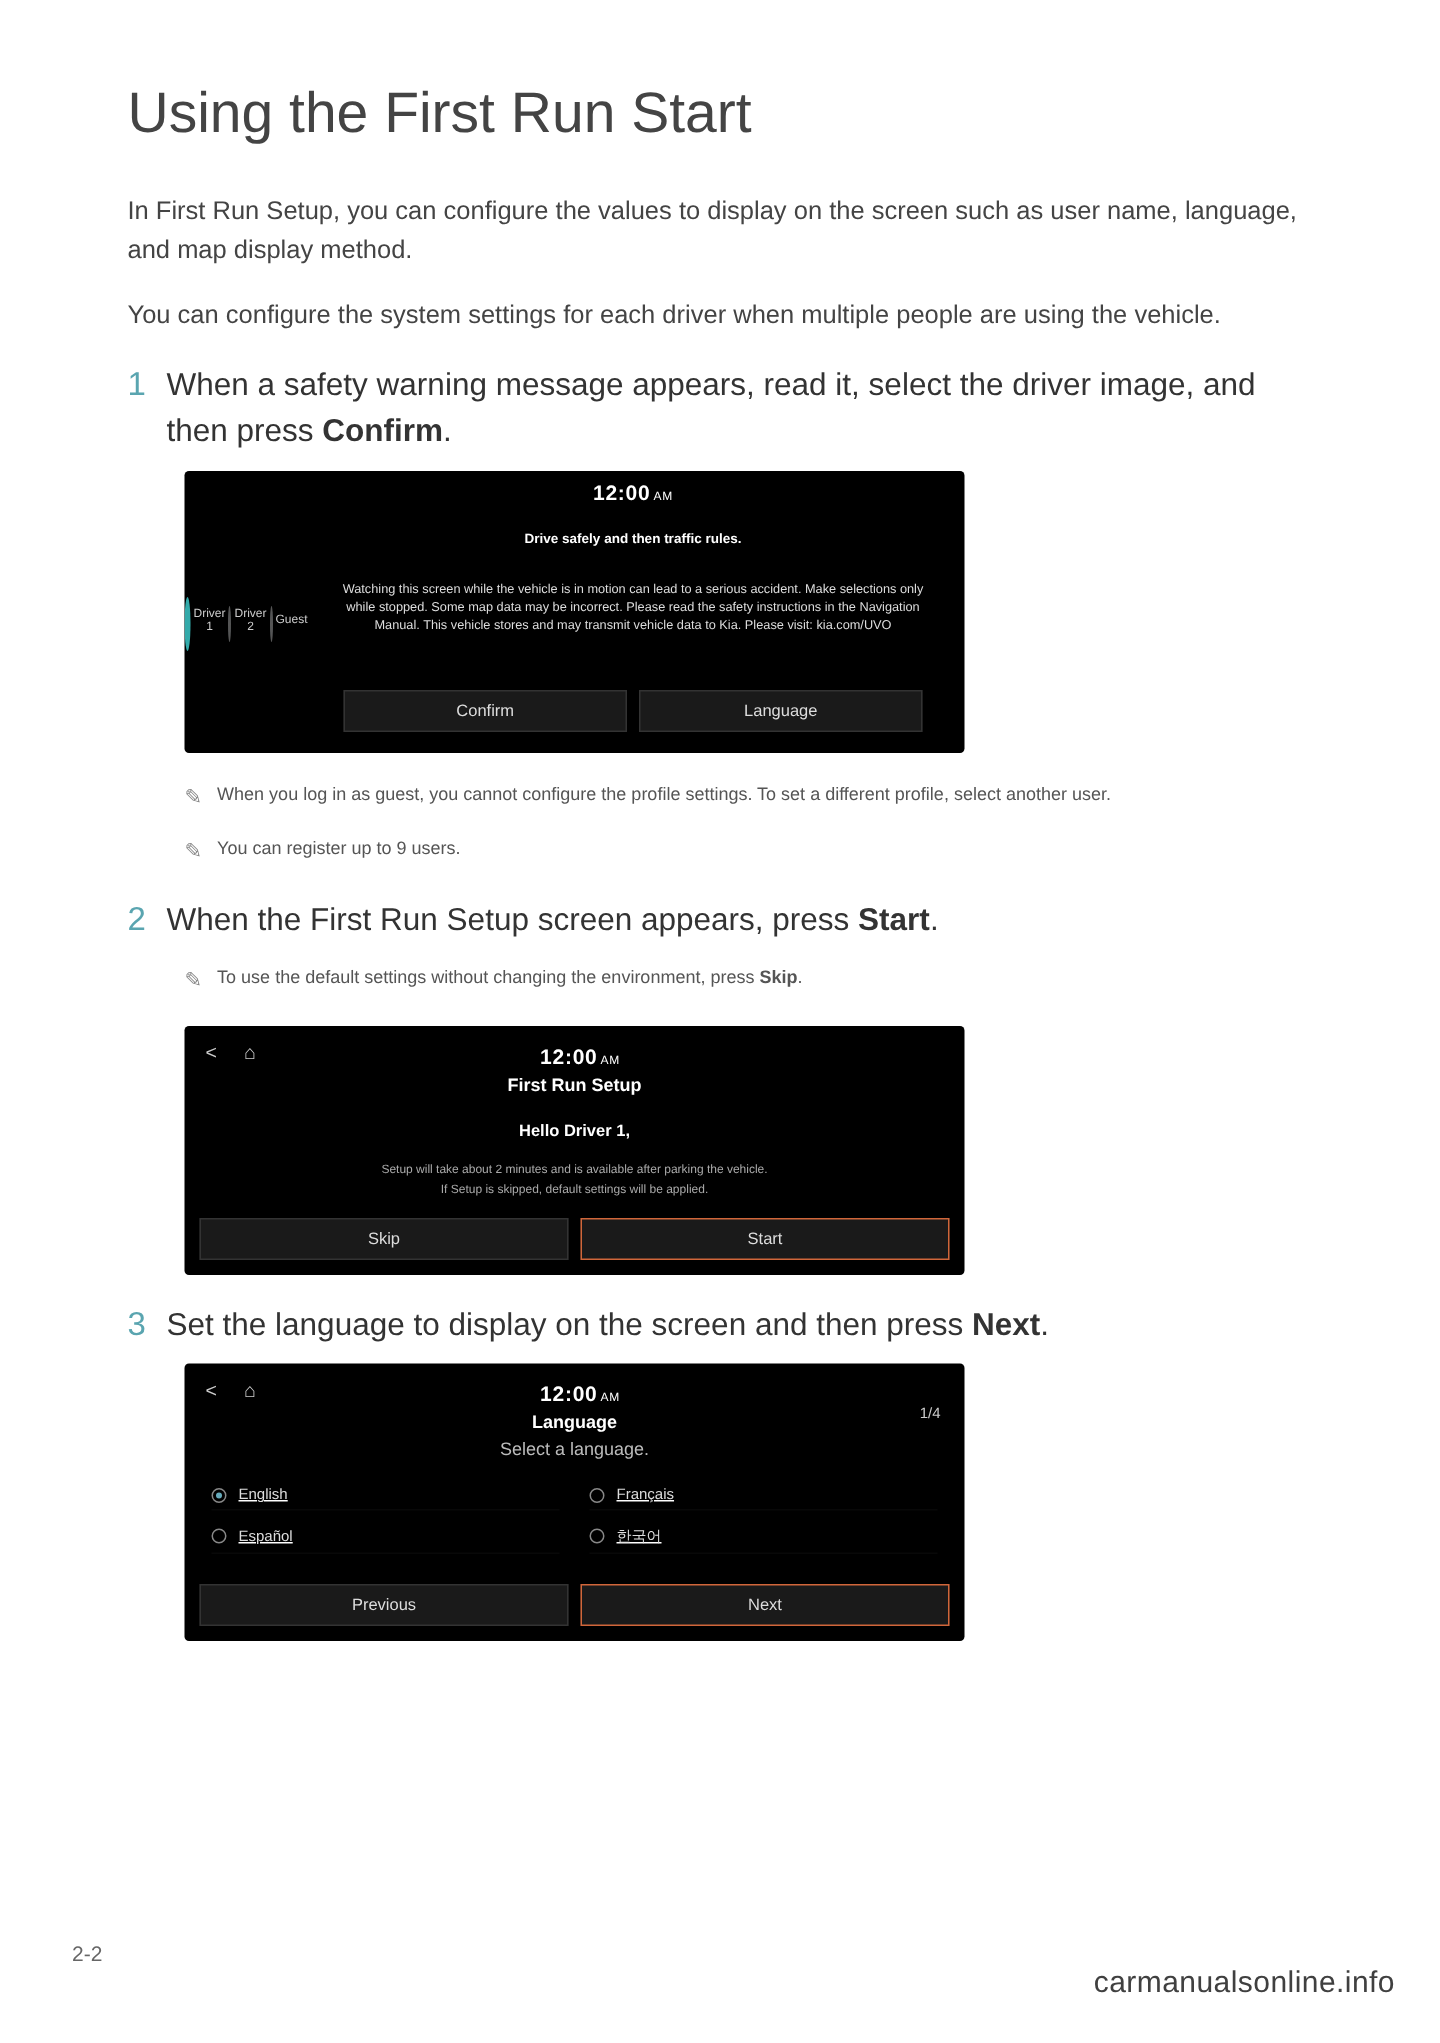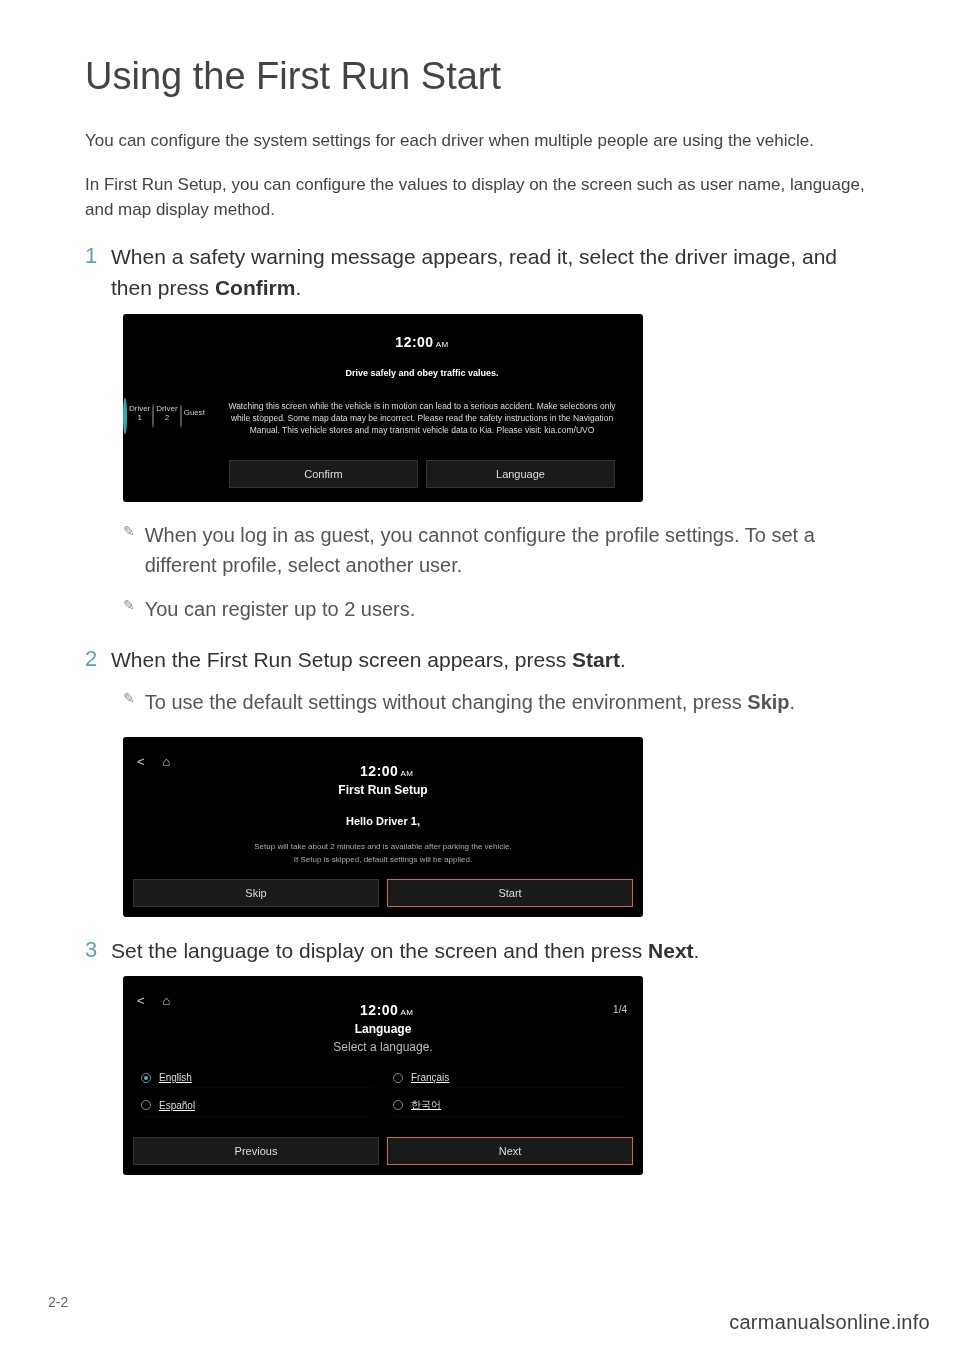--- a/index.html
+++ b/index.html
@@ -53,39 +53,39 @@
     gap: 10px;
     margin-bottom: 14px;
   }
   .note-icon {
     color: #888;
     font-size: 14px;
     line-height: 1.6;
     flex-shrink: 0;
   }
   .note-text {
-    font-size: 20px;
+    font-size: 12px;
     color: #555;
     line-height: 1.5;
   }
   .note-text b { font-weight: 700; }
 
   
   .screen {
     background: #000;
     color: #fff;
     border-radius: 3px;
     margin: 10px 0 18px 38px;
     width: 520px;
     font-family: Arial, sans-serif;
     overflow: hidden;
   }
   .clock-row {
     text-align: center;
-    padding-top: 20px;
+    padding-top: 6px;
     font-size: 14px;
     font-weight: 700;
     letter-spacing: 0.5px;
   }
   .clock-row .ampm { font-size: 8px; font-weight: 400; margin-left: 2px; }
   .sc-title {
     text-align: center;
     font-size: 12px;
     font-weight: 700;
     padding-top: 4px;
@@ -199,22 +199,22 @@
     letter-spacing: 0.3px;
   }
 
   .rel { position: relative; }
 </style>
 </head>
 <body>
 
 <div class="page">
   <h1>Using the First Run Start</h1>
+  <p class="intro">In First Run Setup, you can configure the values to display on the screen such as user name, language, and map display method.</p>
   <p class="intro">You can configure the system settings for each driver when multiple people are using the vehicle.</p>
-  <p class="intro">In First Run Setup, you can configure the values to display on the screen such as user name, language, and map display method.</p>
 
   <div class="step">
     <div class="step-num">1</div>
     <div class="step-text">
       <span>When a safety warning message appears, read it, select the driver image, and then press </span><b>Confirm</b><span>.</span>
     </div>
   </div>
 
   <div class="screen sc1">
     <div class="sc1-left">
@@ -222,38 +222,38 @@
       <div class="av-label">Driver 1</div>
       <div class="avatar small"></div>
       <div class="av-label">Driver 2</div>
       <div class="avatar small"></div>
       <div class="av-label">Guest</div>
     </div>
     <div class="sc1-right">
       <div class="clock-row">
         <span>12:00</span><span class="ampm">AM</span>
       </div>
-      <div class="sc1-heading">Drive safely and obey traffic values.</div>
+      <div class="sc1-heading">Drive safely and then traffic rules.</div>
       <div class="sc1-warn">Watching this screen while the vehicle is in motion can lead to a serious accident. Make selections only while stopped. Some map data may be incorrect. Please read the safety instructions in the Navigation Manual. This vehicle stores and may transmit vehicle data to Kia. Please visit: kia.com/UVO</div>
       <div style="flex:1"></div>
       <div class="btn-row">
         <div class="btn">Confirm</div>
         <div class="btn">Language</div>
       </div>
     </div>
   </div>
 
   <div class="notes">
     <div class="note">
       <span class="note-icon">✎</span>
       <span class="note-text">When you log in as guest, you cannot configure the profile settings. To set a different profile, select another user.</span>
     </div>
     <div class="note">
       <span class="note-icon">✎</span>
-      <span class="note-text">You can register up to 2 users.</span>
+      <span class="note-text">You can register up to 9 users.</span>
     </div>
   </div>
 
   <div class="step">
     <div class="step-num">2</div>
     <div class="step-text">
       <span>When the First Run Setup screen appears, press </span><b>Start</b><span>.</span>
     </div>
   </div>
 

